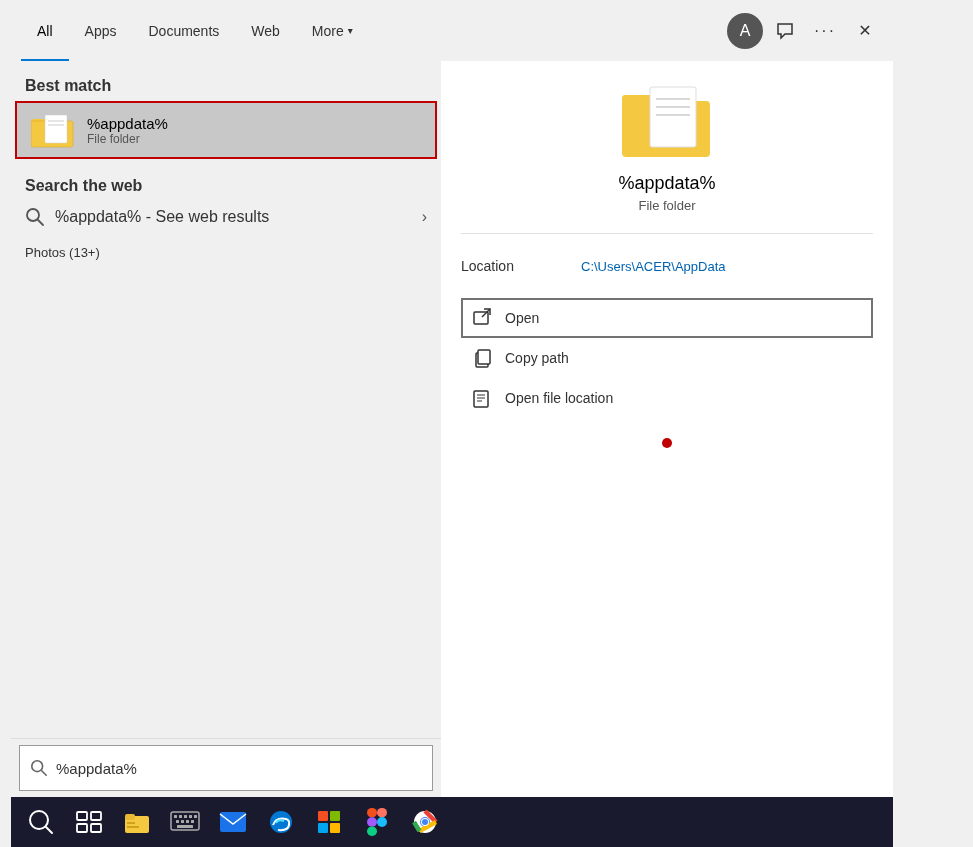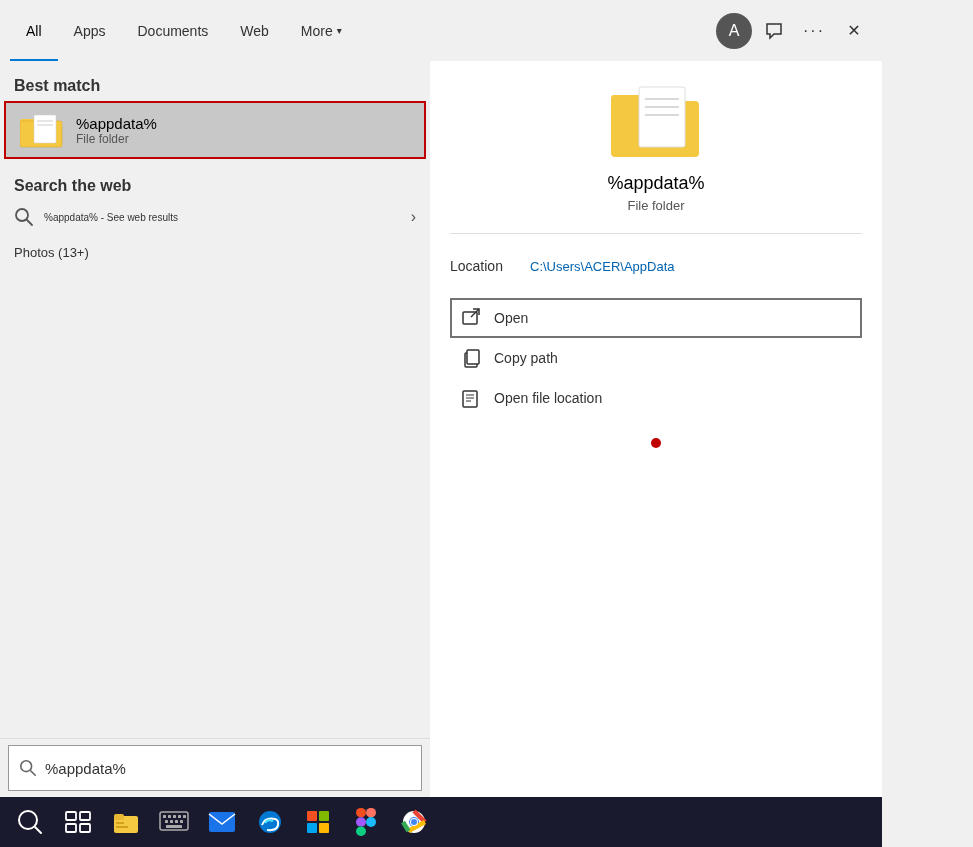--- a/index.html
+++ b/index.html
@@ -5,20 +5,21 @@
     * { margin: 0; padding: 0; box-sizing: border-box; }
     body { width: 973px; height: 847px; font-family: 'Segoe UI', Arial, sans-serif; background: #f0f0f0; overflow: hidden; position: relative; }
 
     
     .search-window {
       width: 882px;
       height: 847px;
       display: flex;
       flex-direction: column;
       background: #f0f0f0;
+      margin-left: 11px;
     }
 
     
     .top-nav {
       display: flex;
       align-items: stretch;
       background: #f0f0f0;
       height: 61px;
       padding: 0 10px;
       border-bottom: none;
@@ -159,21 +160,21 @@
 
     
     .web-search-item {
       display: flex;
       align-items: center;
       padding: 8px 14px;
       cursor: pointer;
     }
 
     .web-search-text {
-      font-size: 10px;
+      font-size: 16px;
       color: #333;
       flex: 1;
     }
 
     .web-search-arrow {
       font-size: 16px;
       color: #555;
     }
 
     
@@ -250,20 +251,21 @@
     .result-type {
       font-size: 13px;
       color: #555;
     }
 
     
     .location-row {
       display: flex;
       align-items: center;
       padding: 8px 0;
+      gap: 40px;
     }
 
     .location-label {
       font-size: 14px;
       color: #333;
       min-width: 80px;
     }
 
     .location-link {
       font-size: 13px;

